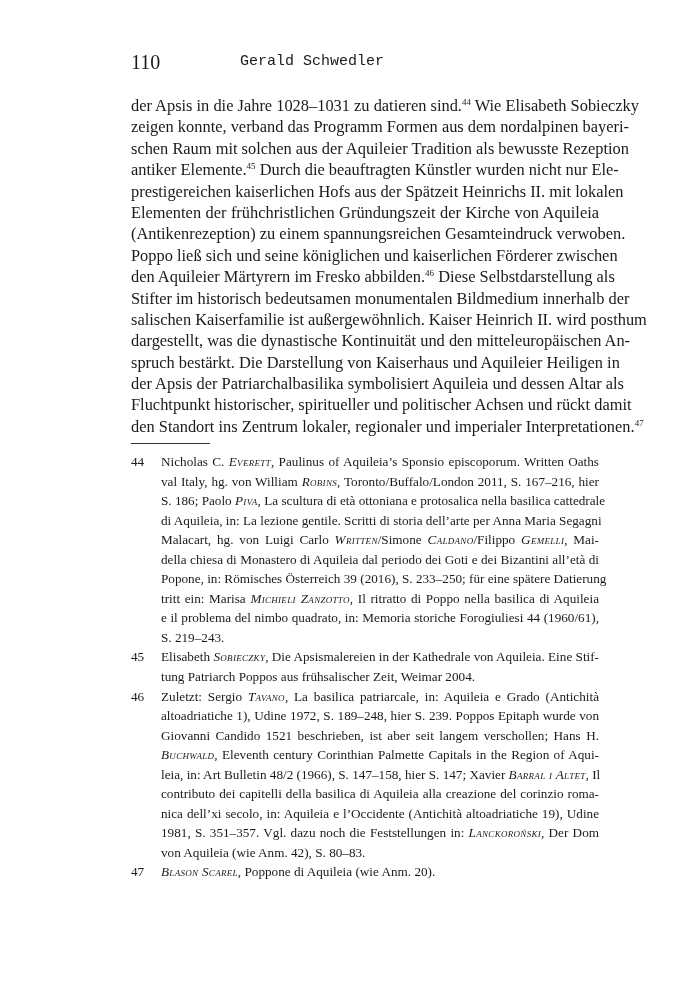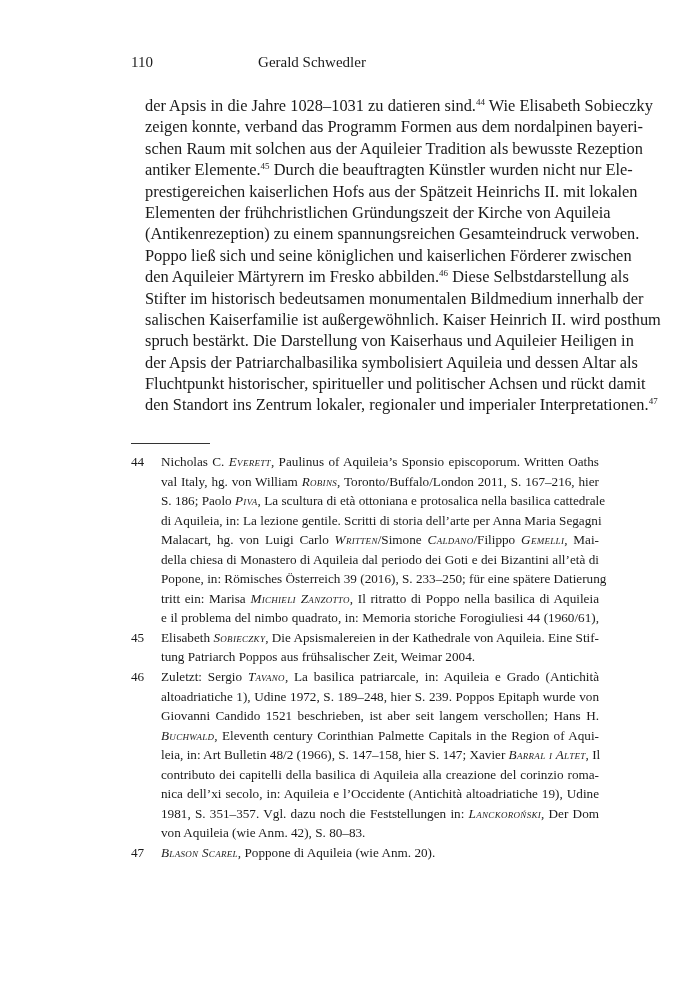--- a/index.html
+++ b/index.html
@@ -1,20 +1,20 @@
 <!DOCTYPE html>
 <html><head>
 <meta charset="utf-8">
 <style>
   html, body { margin: 0; padding: 0; background: #ffffff; }
   body { width: 700px; height: 988px; position: relative; overflow: hidden; color: #1a1a1a; font-family: "Liberation Serif", "DejaVu Serif", serif; }
-  .page-number { position: absolute; left: 131px; top: 52px; font-size: 15px; line-height: 20px; text-align: right; }
-  .running-head { position: absolute; left: 0; width: 624px; top: 52px; text-align: center; font-size: 15px; line-height: 20px; padding-left: 0; }
+  .page-number { position: absolute; left: 131px; top: 52px; font-size: 20px; line-height: 20px; text-align: right; }
+  .running-head { position: absolute; left: 0; width: 624px; top: 52px; text-align: center; font-size: 15px; line-height: 20px; padding-left: 0; font-family: Liberation Mono, monospace; }
   .body-text { position: absolute; left: 131px; top: 95px; width: 468px; font-size: 16.4px; line-height: 21.4px; }
-  .body-line { display: block; white-space: nowrap; text-align: justify; text-align-last: justify; height: 21.4px; overflow: visible; margin-left: 14px; }
+  .body-line { display: block; white-space: nowrap; text-align: justify; text-align-last: justify; height: 21.4px; overflow: visible; }
   .body-line.last { text-align-last: left; }
   sup { font-size: 9px; line-height: 0; vertical-align: 6px; }
   .rule { position: absolute; left: 131px; top: 443px; width: 79px; height: 0; border-top: 1px solid #333; }
   .footnotes { position: absolute; left: 131px; top: 452px; width: 468px; font-size: 13.2px; line-height: 19.55px; }
   .fn { position: relative; padding-left: 30px; }
   .fn-num { position: absolute; left: 0; top: 0; }
   .fn-line { display: block; white-space: nowrap; text-align: justify; text-align-last: justify; height: 19.55px; }
   .fn-line.last { text-align-last: left; }
   .sc { font-variant: small-caps; letter-spacing: 0.3px; font-style: italic; }
 </style>
@@ -29,40 +29,42 @@
   <span class="body-line">zeigen konnte, verband das Programm Formen aus dem nordalpinen bayeri-</span>
   <span class="body-line">schen Raum mit solchen aus der Aquileier Tradition als bewusste Rezeption</span>
   <span class="body-line"><span>antiker Elemente.</span><sup>45</sup><span> Durch die beauftragten Künstler wurden nicht nur Ele-</span></span>
   <span class="body-line">prestigereichen kaiserlichen Hofs aus der Spätzeit Heinrichs II. mit lokalen</span>
   <span class="body-line">Elementen der frühchristlichen Gründungszeit der Kirche von Aquileia</span>
   <span class="body-line">(Antikenrezeption) zu einem spannungsreichen Gesamteindruck verwoben.</span>
   <span class="body-line">Poppo ließ sich und seine königlichen und kaiserlichen Förderer zwischen</span>
   <span class="body-line"><span>den Aquileier Märtyrern im Fresko abbilden.</span><sup>46</sup><span> Diese Selbstdarstellung als</span></span>
   <span class="body-line">Stifter im historisch bedeutsamen monumentalen Bildmedium innerhalb der</span>
   <span class="body-line">salischen Kaiserfamilie ist außergewöhnlich. Kaiser Heinrich II. wird posthum</span>
+  <span class="body-line">dargestellt, was die dynastische Kontinuität und den mitteleuropäischen An-</span>
   <span class="body-line">spruch bestärkt. Die Darstellung von Kaiserhaus und Aquileier Heiligen in</span>
   <span class="body-line">der Apsis der Patriarchalbasilika symbolisiert Aquileia und dessen Altar als</span>
   <span class="body-line">Fluchtpunkt historischer, spiritueller und politischer Achsen und rückt damit</span>
   <span class="body-line last"><span>den Standort ins Zentrum lokaler, regionaler und imperialer Interpretationen.</span><sup>47</sup></span>
 </div>
 
 <div class="rule"></div>
 
 <div class="footnotes" id="footnotes">
     <div class="fn">
       <span class="fn-num">44</span>
       <span class="fn-line">Nicholas C. <span class="sc">Everett</span>, Paulinus of Aquileia’s Sponsio episcoporum. Written Oaths</span>
       <span class="fn-line">val Italy, hg. von William <span class="sc">Robins</span>, Toronto/Buffalo/London 2011, S. 167–216, hier</span>
       <span class="fn-line">S. 186; Paolo <span class="sc">Piva</span>, La scultura di età ottoniana e protosalica nella basilica cattedrale</span>
       <span class="fn-line">di Aquileia, in: La lezione gentile. Scritti di storia dell’arte per Anna Maria Segagni</span>
       <span class="fn-line">Malacart, hg. von Luigi Carlo <span class="sc">Written</span>/Simone <span class="sc">Caldano</span>/Filippo <span class="sc">Gemelli</span>, Mai-</span>
       <span class="fn-line">della chiesa di Monastero di Aquileia dal periodo dei Goti e dei Bizantini all’età di</span>
       <span class="fn-line">Popone, in: Römisches Österreich 39 (2016), S. 233–250; für eine spätere Datierung</span>
       <span class="fn-line">tritt ein: Marisa <span class="sc">Michieli Zanzotto</span>, Il ritratto di Poppo nella basilica di Aquileia</span>
       <span class="fn-line">e il problema del nimbo quadrato, in: Memoria storiche Forogiuliesi 44 (1960/61),</span>
+      <span class="fn-line last">S. 219–243.</span>
     </div>
     <div class="fn">
       <span class="fn-num">45</span>
       <span class="fn-line">Elisabeth <span class="sc">Sobieczky</span>, Die Apsismalereien in der Kathedrale von Aquileia. Eine Stif-</span>
       <span class="fn-line last">tung Patriarch Poppos aus frühsalischer Zeit, Weimar 2004.</span>
     </div>
     <div class="fn">
       <span class="fn-num">46</span>
       <span class="fn-line">Zuletzt: Sergio <span class="sc">Tavano</span>, La basilica patriarcale, in: Aquileia e Grado (Antichità</span>
       <span class="fn-line">altoadriatiche 1), Udine 1972, S. 189–248, hier S. 239. Poppos Epitaph wurde von</span>

